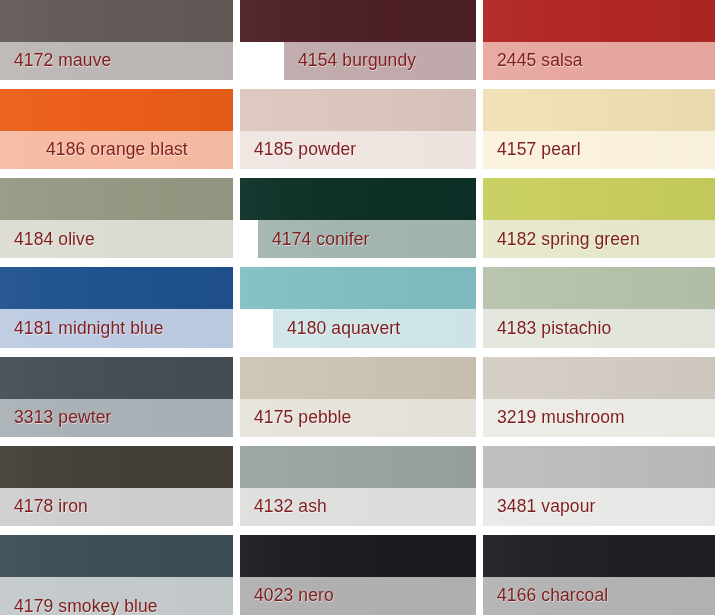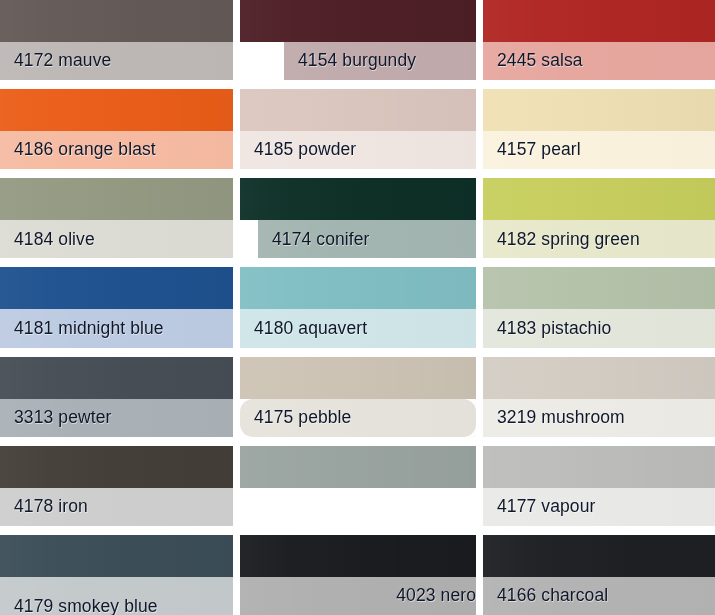--- a/index.html
+++ b/index.html
@@ -67,21 +67,21 @@
         rgba(255,255,255,0.0) 35%,
         rgba(0,0,0,0.012) 100%);
     pointer-events: none;
   }
   .swatch-text {
     position: relative;
     z-index: 2;
     padding-left: 14px;
     font-size: 17.5px;
     line-height: 1;
-    color: #0f172a;
+    color: #7f1d1d;
     letter-spacing: 0.1px;
     white-space: nowrap;
     text-shadow: 0.6px 0.6px 0 rgba(255,255,255,0.55);
   }
 </style>
 </head>
 <body>
 
 <div id="swatch-grid">
     <div class="swatch-cell">
@@ -97,21 +97,21 @@
       </div>
     </div>
     <div class="swatch-cell">
       <div class="swatch-color" style="background-color: rgb(176, 39, 36);"></div>
       <div class="swatch-label" style="background-color: rgb(230, 167, 159);">
         <span class="swatch-text">2445 salsa</span>
       </div>
     </div>
     <div class="swatch-cell">
       <div class="swatch-color" style="background-color: rgb(235, 94, 25);"></div>
-      <div class="swatch-label" style="background-color: rgb(246, 187, 162);">
+      <div class="swatch-label" style="background-color: rgb(246, 187, 162); padding-left: 32px;">
         <span class="swatch-text">4186 orange blast</span>
       </div>
     </div>
     <div class="swatch-cell">
       <div class="swatch-color" style="background-color: rgb(220, 199, 191);"></div>
       <div class="swatch-label" style="background-color: rgb(239, 230, 226);">
         <span class="swatch-text">4185 powder</span>
       </div>
     </div>
     <div class="swatch-cell">
@@ -139,72 +139,75 @@
       </div>
     </div>
     <div class="swatch-cell">
       <div class="swatch-color" style="background-color: rgb(31, 82, 144);"></div>
       <div class="swatch-label" style="background-color: rgb(189, 203, 226);">
         <span class="swatch-text">4181 midnight blue</span>
       </div>
     </div>
     <div class="swatch-cell">
       <div class="swatch-color" style="background-color: rgb(129, 191, 196);"></div>
-      <div class="swatch-label" style="background-color: rgb(207, 229, 232);">
+      <div class="swatch-label" style="background-color: rgb(207, 229, 232); margin-left: 33px;">
         <span class="swatch-text">4180 aquavert</span>
       </div>
     </div>
     <div class="swatch-cell">
       <div class="swatch-color" style="background-color: rgb(182, 195, 171);"></div>
       <div class="swatch-label" style="background-color: rgb(227, 230, 219);">
         <span class="swatch-text">4183 pistachio</span>
       </div>
     </div>
     <div class="swatch-cell">
       <div class="swatch-color" style="background-color: rgb(71, 78, 85);"></div>
       <div class="swatch-label" style="background-color: rgb(170, 177, 182);">
         <span class="swatch-text">3313 pewter</span>
       </div>
     </div>
     <div class="swatch-cell">
       <div class="swatch-color" style="background-color: rgb(205, 196, 181);"></div>
-      <div class="swatch-label" style="background-color: rgb(230, 227, 220); border-radius: 13px;">
+      <div class="swatch-label" style="background-color: rgb(230, 227, 220);">
         <span class="swatch-text">4175 pebble</span>
       </div>
     </div>
     <div class="swatch-cell">
       <div class="swatch-color" style="background-color: rgb(211, 205, 196);"></div>
       <div class="swatch-label" style="background-color: rgb(236, 235, 230);">
         <span class="swatch-text">3219 mushroom</span>
       </div>
     </div>
     <div class="swatch-cell">
       <div class="swatch-color" style="background-color: rgb(69, 63, 57);"></div>
       <div class="swatch-label" style="background-color: rgb(206, 206, 206);">
         <span class="swatch-text">4178 iron</span>
       </div>
     </div>
     <div class="swatch-cell">
       <div class="swatch-color" style="background-color: rgb(154, 164, 160);"></div>
+      <div class="swatch-label" style="background-color: rgb(222, 222, 221);">
+        <span class="swatch-text">4132 ash</span>
+      </div>
     </div>
     <div class="swatch-cell">
       <div class="swatch-color" style="background-color: rgb(189, 189, 187);"></div>
       <div class="swatch-label" style="background-color: rgb(233, 233, 232);">
-        <span class="swatch-text">4177 vapour</span>
+        <span class="swatch-text">3481 vapour</span>
       </div>
     </div>
     <div class="swatch-cell">
       <div class="swatch-color" style="background-color: rgb(60, 78, 88);"></div>
       <div class="swatch-label" style="background-color: rgb(196, 201, 203); align-items: flex-end;">
         <span class="swatch-text">4179 smokey blue</span>
       </div>
     </div>
     <div class="swatch-cell">
       <div class="swatch-color" style="background-color: rgb(27, 28, 31);"></div>
-      <div class="swatch-label" style="background-color: rgb(176, 176, 176); justify-content: flex-end;">
+      <div class="swatch-label" style="background-color: rgb(176, 176, 176);">
         <span class="swatch-text">4023 nero</span>
       </div>
     </div>
     <div class="swatch-cell">
       <div class="swatch-color" style="background-color: rgb(31, 32, 35);"></div>
       <div class="swatch-label" style="background-color: rgb(179, 179, 179);">
         <span class="swatch-text">4166 charcoal</span>
       </div>
     </div>
   </div>

